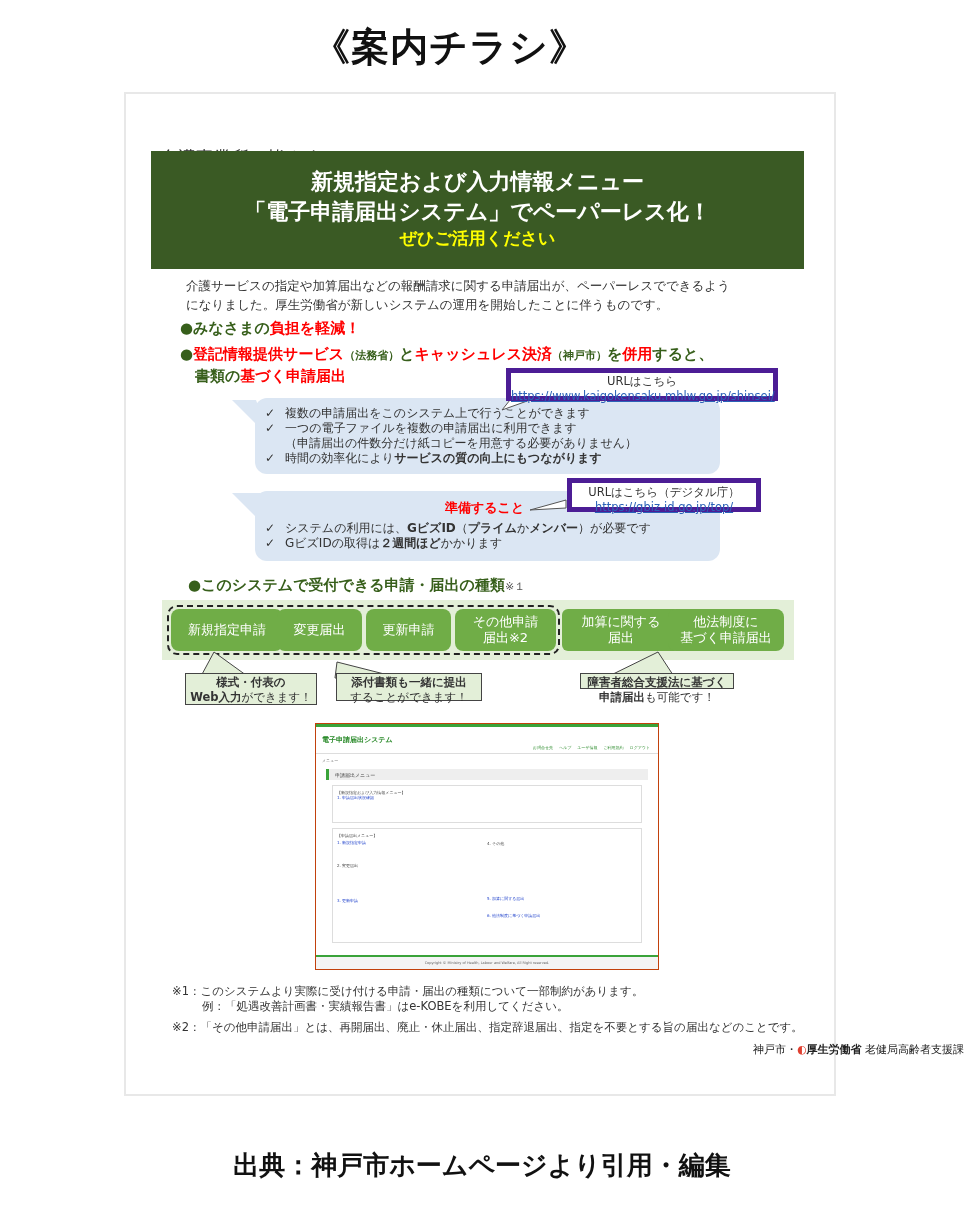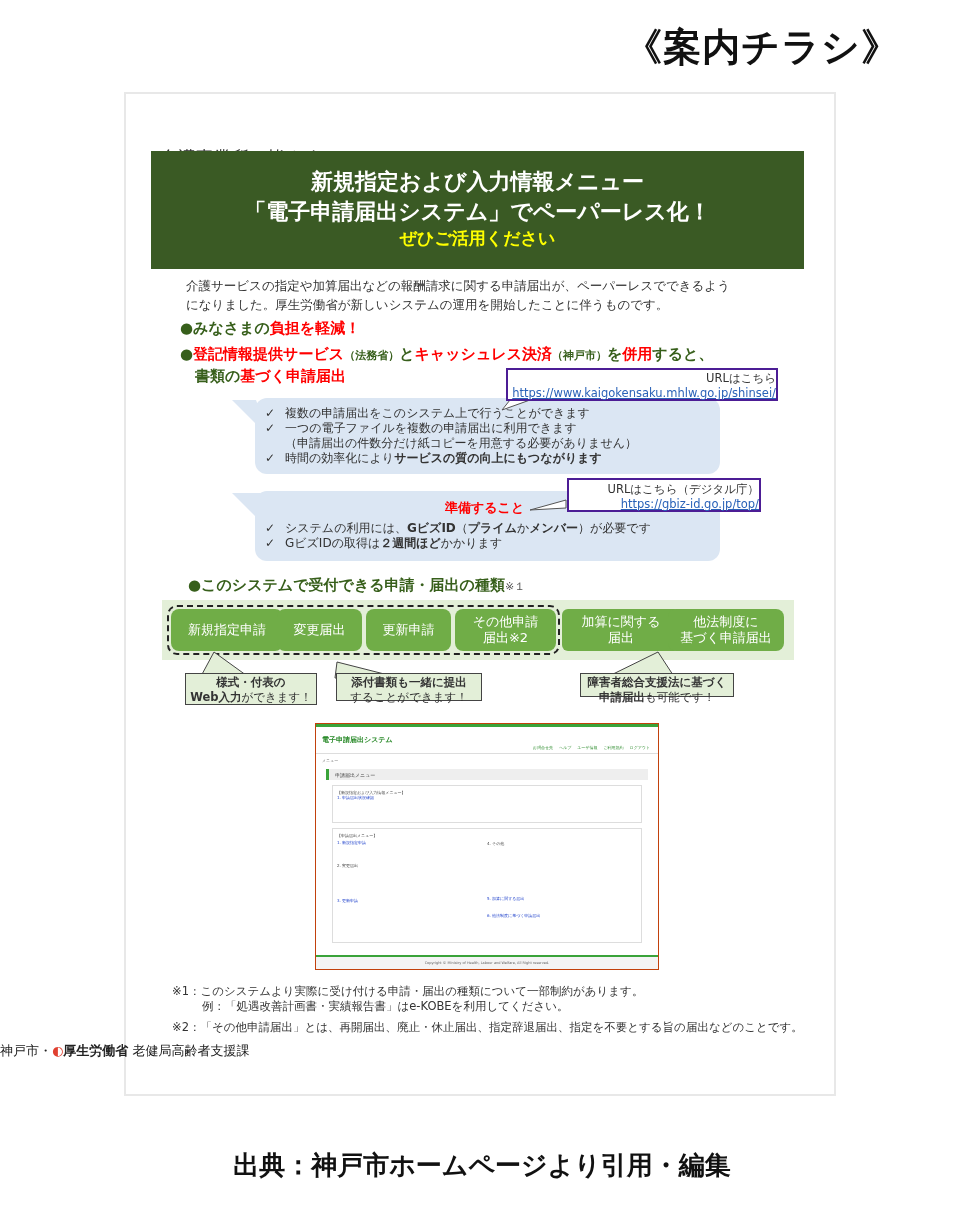--- a/index.html
+++ b/index.html
@@ -1,49 +1,49 @@
 <!DOCTYPE html>
 <html><head>
 <meta charset="utf-8">
 <style>
   * { box-sizing: border-box; margin: 0; padding: 0; }
   body { width: 964px; height: 1216px; background: #ffffff; font-family: "DejaVu Sans", "Liberation Sans", sans-serif; color: #222; position: relative; overflow: hidden; }
   .abs { position: absolute; }
-  .page-title { left: 0; width: 900px; top: 22px; text-align: right; font-size: 38px; font-weight: bold; color: #111; letter-spacing: 1px; }
+  .page-title { left: 0; width: 900px; top: 22px; text-align: center; font-size: 38px; font-weight: bold; color: #111; letter-spacing: 1px; }
   .flyer { left: 124px; top: 92px; width: 712px; height: 1004px; border: 2px solid #e8e8e8; background: #fff; }
   .addressee { left: 160px; top: 146px; font-size: 17px; color: #333; letter-spacing: 1px; }
   .banner { left: 151px; top: 151px; width: 653px; height: 118px; background: #3a5a24; text-align: center; color: #fff; }
   .banner .l1 { margin-top: 16px; font-size: 22px; font-weight: bold; line-height: 30px; }
   .banner .l2 { font-size: 22px; font-weight: bold; line-height: 30px; }
   .banner .l3 { font-size: 17px; font-weight: bold; color: #ffff00; line-height: 22px; }
   .intro { left: 186px; top: 276px; width: 600px; font-size: 12.5px; line-height: 19px; color: #333; }
   .bullet { font-size: 15px; font-weight: bold; color: #375f1b; }
   .red { color: #ff0000; }
   .small { font-size: 11px; }
   .b1 { left: 180px; top: 319px; }
   .b2 { left: 180px; top: 344px; line-height: 20px; }
   .bubble { background: #dbe6f3; border-radius: 12px; }
   .bubble1 { left: 255px; top: 398px; width: 465px; height: 76px; }
   .bubble2 { left: 255px; top: 491px; width: 465px; height: 70px; }
   .check-list { font-size: 12px; line-height: 15px; color: #333; }
   .check-list .row { display: flex; }
   .check-list .ck { width: 30px; padding-left: 10px; }
-  .url-box { background: #fff; border: 2px solid #4c1d95; text-align: right; font-size: 11.5px; line-height: 15px; color: #333; }
+  .url-box { background: #fff; border: 5px solid #4c1d95; text-align: center; font-size: 11.5px; line-height: 15px; color: #333; }
   .url-box a { color: #2a62b8; text-decoration: underline; }
   .url1 { left: 506px; top: 368px; width: 272px; height: 33px; padding-top: 1px; }
   .url2 { left: 567px; top: 478px; width: 194px; height: 34px; padding-top: 2px; }
   .prep-title { left: 445px; top: 499px; font-size: 13px; font-weight: bold; color: #ff0000; }
   .section3 { left: 188px; top: 576px; }
   .types-band { left: 162px; top: 600px; width: 632px; height: 60px; background: #e3efd8; }
   .type-btn { position: absolute; top: 609px; height: 42px; background: #70ad47; border-radius: 8px; color: #fff; font-size: 13px; text-align: center; display: flex; align-items: center; justify-content: center; line-height: 16px; }
   .dash-box { left: 167px; top: 605px; width: 393px; height: 50px; border: 2px dashed #222; border-radius: 10px; }
   .callout { background: #e3efd8; border: 1px solid #444; font-size: 11.5px; text-align: center; line-height: 15px; color: #333; }
   .shot { left: 315px; top: 723px; width: 344px; height: 247px; border: 1px solid #c2410c; background: #fff; }
   .footnotes { left: 172px; top: 984px; font-size: 11.5px; color: #333; line-height: 15px; }
-  .sign { left: 0; width: 964px; top: 1042px; text-align: left; font-size: 13px; color: #222; }
+  .sign { left: 0; width: 964px; top: 1042px; text-align: right; font-size: 11px; color: #222; }
   .source { left: 0; width: 964px; top: 1148px; text-align: center; font-size: 26px; font-weight: bold; color: #111; }
 </style>
 </head>
 <body>
 
 <div class="abs page-title">《案内チラシ》</div>
 
 <div class="abs flyer"></div>
 
 <div class="abs addressee">介護事業所の皆さま</div>
@@ -161,21 +161,21 @@
   <polygon points="425,28 478,2 495,28" fill="#e3efd8" stroke="#444"></polygon>
 </svg>
 <div class="abs callout" style="left:185px;top:673px;width:132px;height:32px;padding-top:1px;">
   <div><b>様式・付表の</b></div>
   <div><b>Web入力</b><span>ができます！</span></div>
 </div>
 <div class="abs callout" style="left:336px;top:673px;width:146px;height:28px;padding-top:1px;">
   <div><b>添付書類も一緒に提出</b></div>
   <div><span>することができます！</span></div>
 </div>
-<div class="abs callout" style="left:580px;top:673px;width:154px;height:24px;padding-top:1px;">
+<div class="abs callout" style="left:580px;top:673px;width:154px;height:16px;padding-top:1px;">
   <div><b>障害者総合支援法に基づく</b></div>
   <div><b>申請届出</b><span>も可能です！</span></div>
 </div>
 
 <div class="abs shot">
   <div style="height:3px;background:#3aa33a;"></div>
   <div style="padding:8px 6px 0;font-size:7px;color:#2a8a2a;font-weight:bold;">電子申請届出システム</div>
   <div style="display:flex;justify-content:flex-end;gap:6px;font-size:4px;color:#2a8a2a;padding-right:8px;">
     <span>お問合せ先</span>
       <span>ヘルプ</span>

